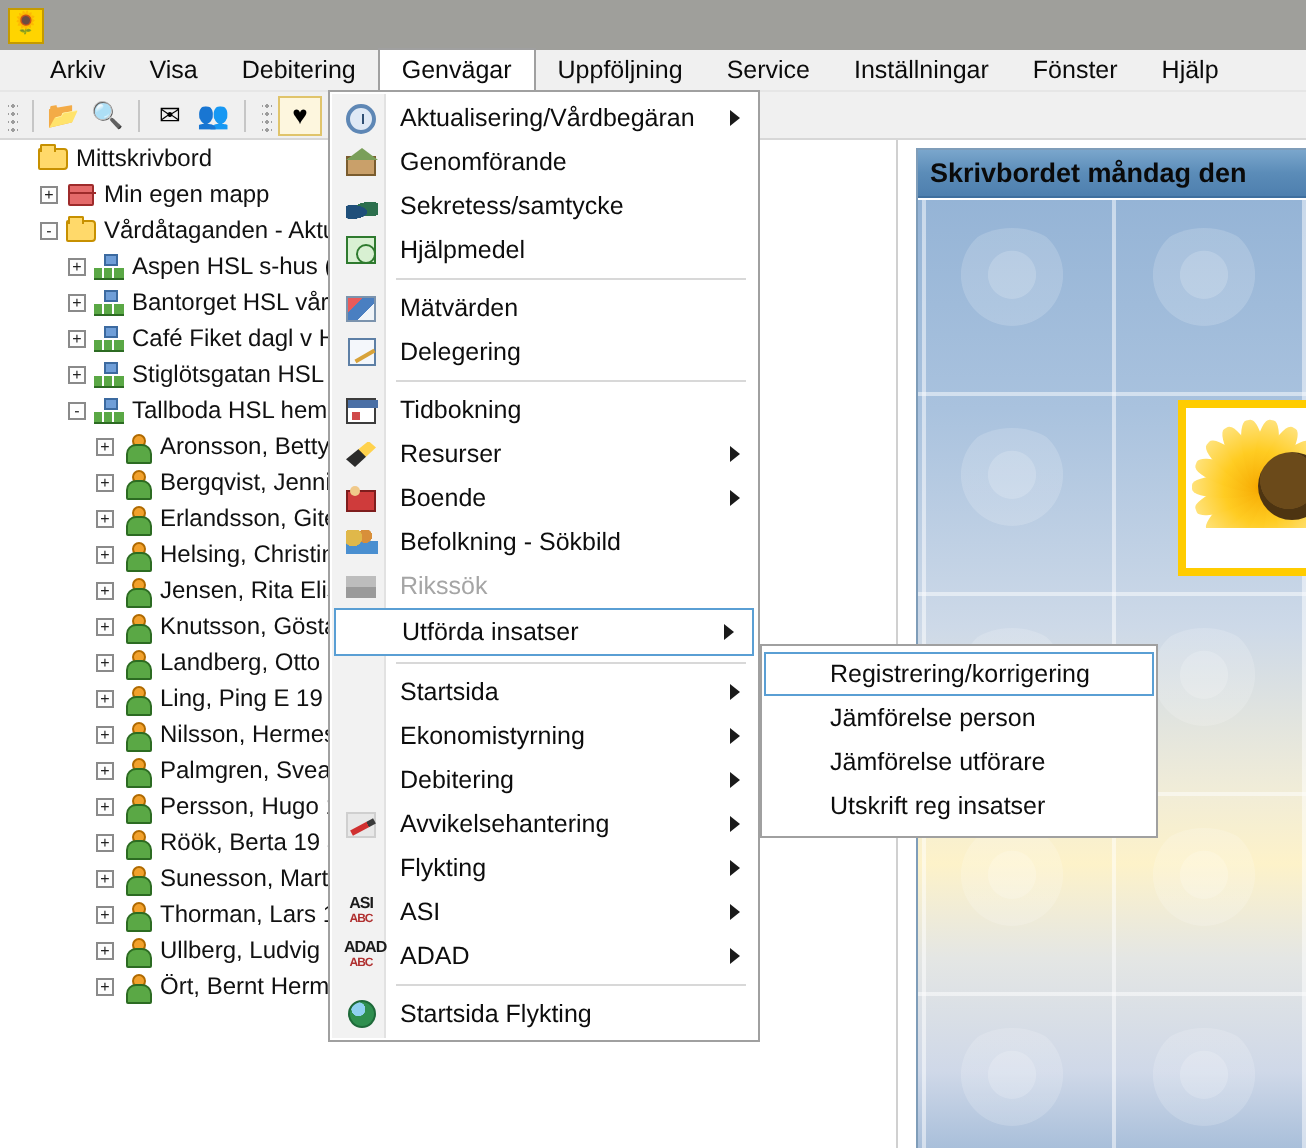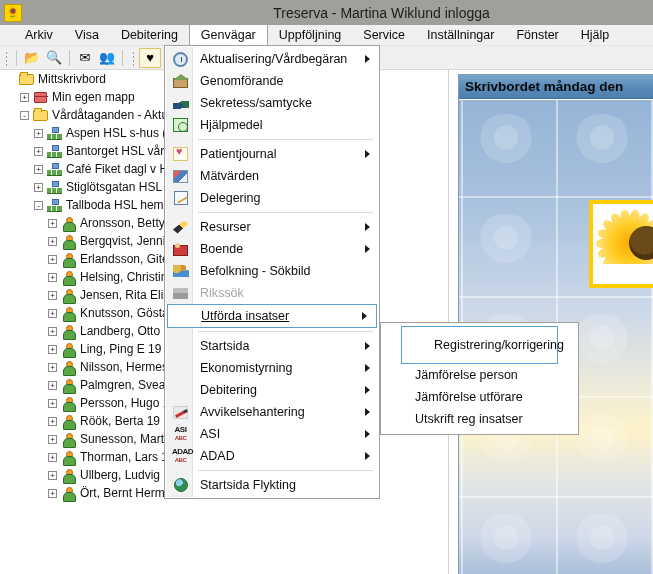--- a/index.html
+++ b/index.html
@@ -229,37 +229,37 @@
     border-bottom: 4px solid transparent;
   }
   .mi.disabled .mi-lbl { color: #a5a5a5; }
   .mi.selected {
     border: 1px solid #5a9fd4;
     background: #ffffff;
     height: 24px;
     margin: 0 2px;
     padding-left: 2px;
   }
-  .mi.selected .mi-lbl { color: #0d0d0d; text-decoration: underline; }
+  .mi.selected .mi-lbl { color: #0d0d0d; }
   .msep {
     height: 1px; background: #d8d8d8; margin: 3px 6px 3px 33px; position: relative; z-index: 2;
   }
 
   
   #submenu {
     position: absolute; left: 380px; top: 322px; width: 199px;
     background: #ffffff; border: 1px solid #a0a0a0; z-index: 110;
     padding: 3px 0 4px 0;
   }
   #submenu .smi {
     height: 22px; display: flex; align-items: center; padding-left: 34px;
     font-size: 12.5px; color: #0d0d0d; white-space: nowrap; cursor: default;
   }
   #submenu .smi.selected {
-    border: 1px solid #5a9fd4; margin: 0 20px; height: 38px; padding-left: 32px;
+    border: 1px solid #5a9fd4; margin: 0 1px; height: 22px; padding-left: 32px;
   }
 
   
   .g {
     width: 17px; height: 15px; display: inline-block; position: relative;
   }
   .g-clock { border-radius:50%; background:#dfe9f5; border:2px solid #5e87b5; width:15px;height:15px;}
   .g-clock::after{content:"";position:absolute;left:6px;top:3px;width:1px;height:5px;background:#2f4f73;}
   .g-house { background:#c9a06a; border:1px solid #7a5c2e; width:15px;height:10px;margin-top:4px;}
   .g-house::before{content:"";position:absolute;left:-1px;top:-5px;border-left:8px solid transparent;border-right:8px solid transparent;border-bottom:6px solid #7a9f59;}
@@ -298,21 +298,20 @@
     background: radial-gradient(circle at 35% 30%, #8fd0f0 0 30%, #2f8f4f 31% 100%);
     border:1px solid #1e6a3a;}
 </style>
 </head>
 <body>
 
 <div id="app">
 
   <div id="titlebar">
     <div id="app-icon">🌻</div>
-    <div class="title">Treserva - Martina Wiklund inlogga</div>
   </div>
 
   <div id="menubar">
       <div class="menu-top">Arkiv</div>
       <div class="menu-top">Visa</div>
       <div class="menu-top">Debitering</div>
       <div class="menu-top active">Genvägar</div>
       <div class="menu-top">Uppföljning</div>
       <div class="menu-top">Service</div>
       <div class="menu-top">Inställningar</div>
@@ -578,38 +577,37 @@
         </div>
         <div class="mi">
           <span class="mi-ic">
             <span class="g g-wheel"></span>
           </span>
           <span class="mi-lbl">Hjälpmedel</span>
         </div>
         <div class="msep"></div>
         <div class="mi">
           <span class="mi-ic">
-            <span class="g g-heart"></span>
-          </span>
-          <span class="mi-lbl">Patientjournal</span>
-          <span class="mi-arrow"></span>
-        </div>
-        <div class="mi">
-          <span class="mi-ic">
             <span class="g g-chart"></span>
           </span>
           <span class="mi-lbl">Mätvärden</span>
         </div>
         <div class="mi">
           <span class="mi-ic">
             <span class="g g-note"></span>
           </span>
           <span class="mi-lbl">Delegering</span>
         </div>
         <div class="msep"></div>
+        <div class="mi">
+          <span class="mi-ic">
+            <span class="g g-cal"></span>
+          </span>
+          <span class="mi-lbl">Tidbokning</span>
+        </div>
         <div class="mi">
           <span class="mi-ic">
             <span class="g g-wand"></span>
           </span>
           <span class="mi-lbl">Resurser</span>
           <span class="mi-arrow"></span>
         </div>
         <div class="mi">
           <span class="mi-ic">
             <span class="g g-bed"></span>
@@ -648,20 +646,25 @@
         <div class="mi">
           <span class="mi-ic"></span>
           <span class="mi-lbl">Debitering</span>
           <span class="mi-arrow"></span>
         </div>
         <div class="mi">
           <span class="mi-ic">
             <span class="g g-pen"></span>
           </span>
           <span class="mi-lbl">Avvikelsehantering</span>
+          <span class="mi-arrow"></span>
+        </div>
+        <div class="mi">
+          <span class="mi-ic"></span>
+          <span class="mi-lbl">Flykting</span>
           <span class="mi-arrow"></span>
         </div>
         <div class="mi">
           <span class="mi-ic">
             <span class="g-txt">ASI<i>ABC</i></span>
           </span>
           <span class="mi-lbl">ASI</span>
           <span class="mi-arrow"></span>
         </div>
         <div class="mi">

